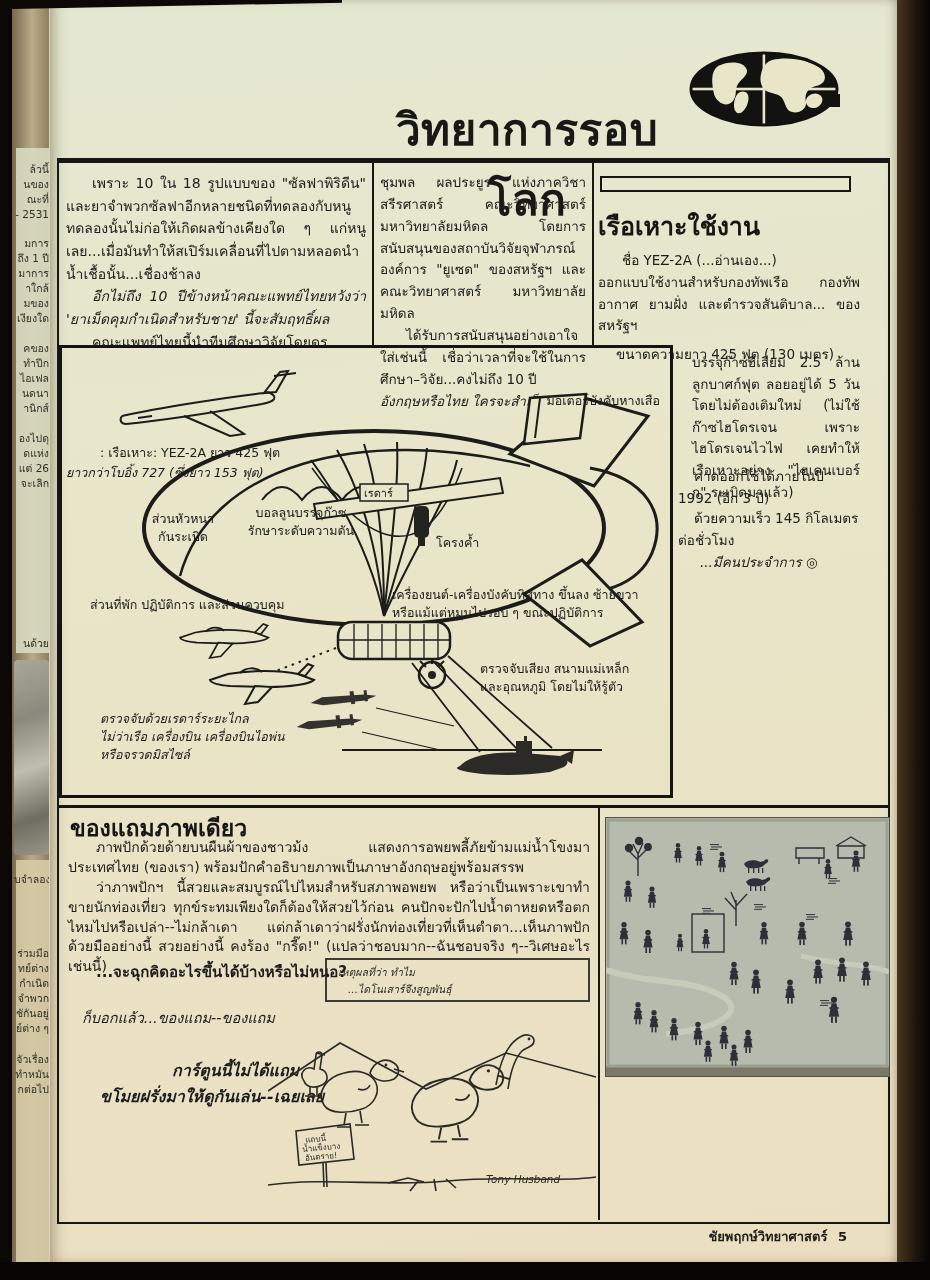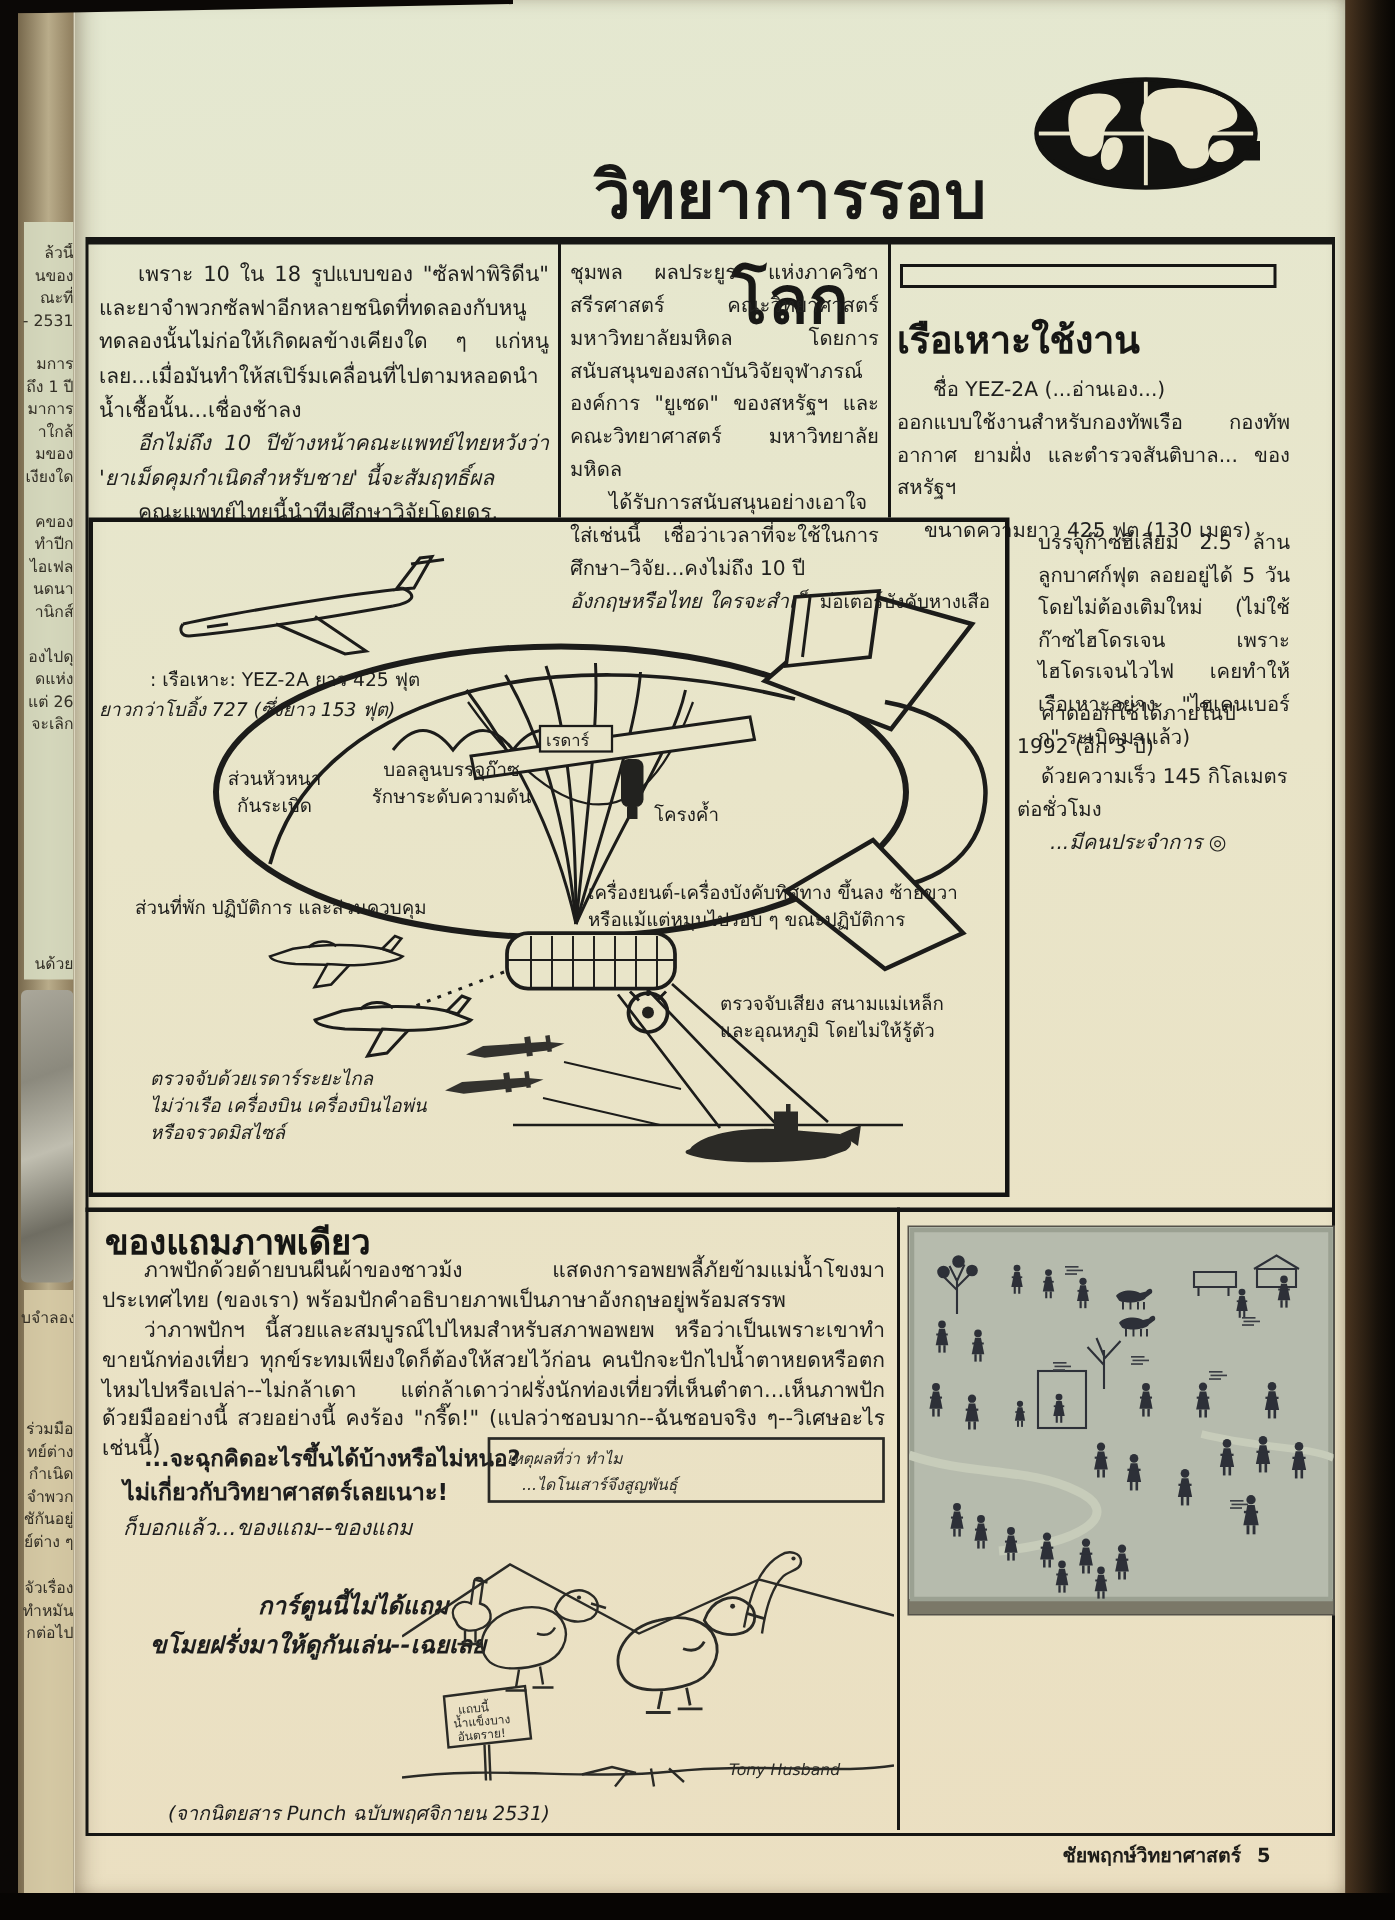--- a/index.html
+++ b/index.html
@@ -263,25 +263,23 @@
       <div>และอุณหภูมิ โดยไม่ให้รู้ตัว</div>
     </div>
   </div>
 
   <div class="abs sec-title" style="left:70px;top:810px;font-size:23px;">ของแถมภาพเดียว</div>
   <div class="abs bold" style="left:96px;top:960px;font-size:15px;">...จะฉุกคิดอะไรขึ้นได้บ้างหรือไม่หนอ?</div>
   <div class="abs feature-text" style="left:68px;top:838px;width:522px;">
     <p>ภาพปักด้วยด้ายบนผืนผ้าของชาวม้ง แสดงการอพยพลี้ภัยข้ามแม่น้ำโขงมาประเทศไทย (ของเรา) พร้อมปักคำอธิบายภาพเป็นภาษาอังกฤษอยู่พร้อมสรรพ</p>
     <p>ว่าภาพปักฯ นี้สวยและสมบูรณ์ไปไหมสำหรับสภาพอพยพ หรือว่าเป็นเพราะเขาทำขายนักท่องเที่ยว ทุกข์ระทมเพียงใดก็ต้องให้สวยไว้ก่อน คนปักจะปักไปน้ำตาหยดหรือตกไหมไปหรือเปล่า--ไม่กล้าเดา แต่กล้าเดาว่าฝรั่งนักท่องเที่ยวที่เห็นตำตา...เห็นภาพปักด้วยมืออย่างนี้ สวยอย่างนี้ คงร้อง "กรี๊ด!" (แปลว่าชอบมาก--ฉันชอบจริง ๆ--วิเศษอะไรเช่นนี้)</p>
   </div>
-  <div class="abs bold" style="left:82px;top:982px;font-size:15.5px;">ไม่เกี่ยวกับวิทยาศาสตร์เลยเนาะ!</div>
   <div class="abs it" style="left:82px;top:1006px;font-size:14.5px;">ก็บอกแล้ว...ของแถม--ของแถม</div>
   <div class="abs bold it" style="left:172px;top:1058px;font-size:16px;text-align:right;">การ์ตูนนี้ไม่ได้แถม</div>
   <div class="abs bold it" style="left:80px;top:1084px;font-size:16px;margin-left:20px;">ขโมยฝรั่งมาให้ดูกันเล่น--เฉยเลย</div>
-  <div class="abs it" style="left:112px;top:1198px;font-size:13px;">(จากนิตยสาร Punch ฉบับพฤศจิกายน 2531)</div>
 
   <div class="abs" style="left:268px;top:953px;width:328px;height:242px;">
     <svg width="328" height="242" viewBox="0 0 328 242">
       <g fill="none" stroke="#2a2a26" stroke-width="1.6">
 
         <rect x="58" y="6" width="263" height="42" stroke-width="1.8"></rect>
 
         <path d="M0,138 L72,90 L158,136 L238,100 L328,124"></path>
 
         <g transform="translate(36,118)">

